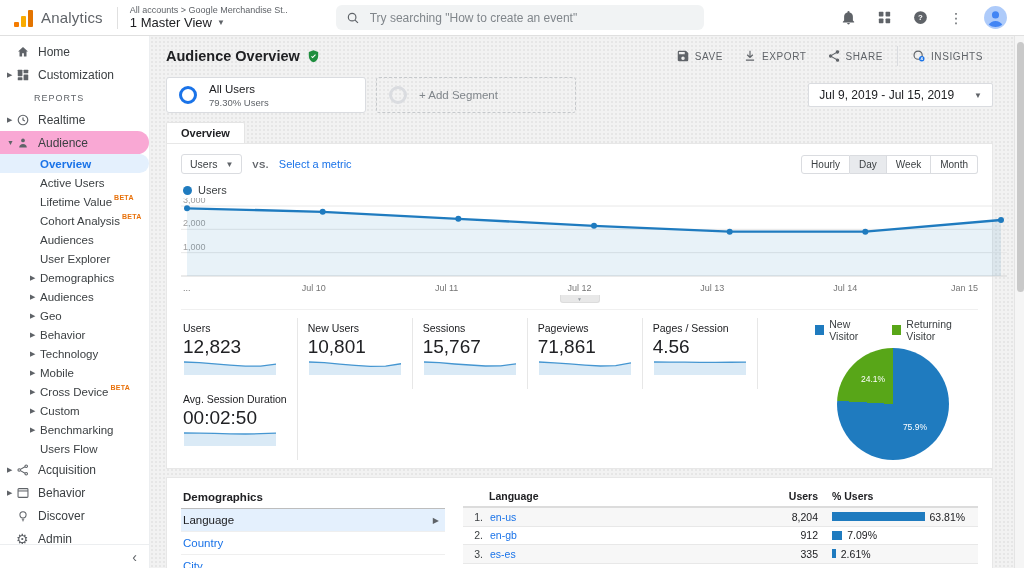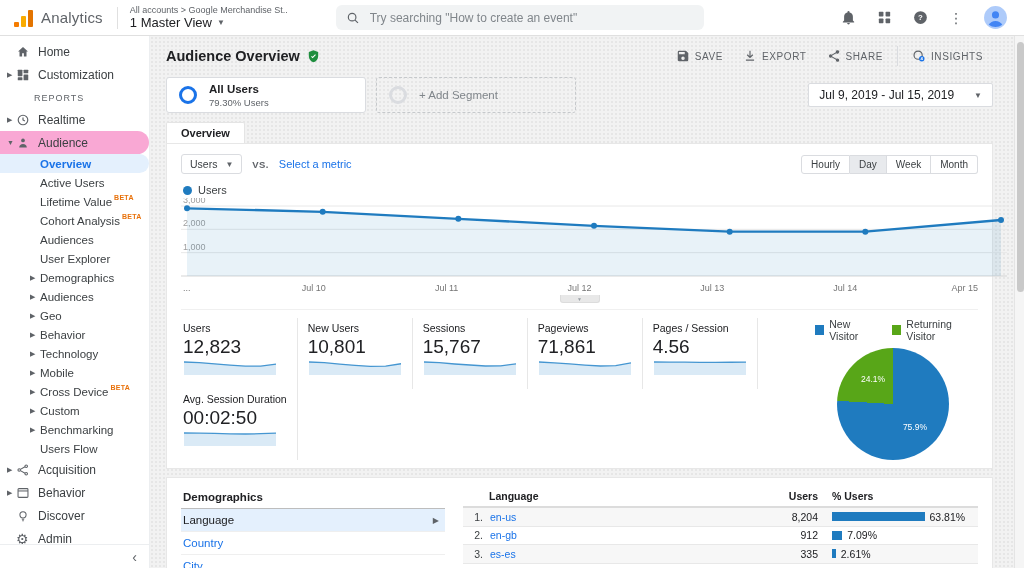--- a/index.html
+++ b/index.html
@@ -71,21 +71,21 @@
   .head-actions { margin-left:auto; display:flex; align-items:center; }
   .action-btn { display:flex; align-items:center; gap:5px; font-size:10px; letter-spacing:.6px;
     color:#5f6368; padding:0 10px; cursor:pointer; height:20px; }
   .action-btn svg { width:14px; height:14px; }
   .action-btn.with-div { border-left:1px solid #dadce0; padding-left:14px; margin-left:4px; }
 
   .segments-row { display:flex; align-items:center; margin-top:8px; height:38px; }
   .seg-card { width:200px; height:36px; background:#fff; border:1px solid #dadce0; border-radius:3px;
     display:flex; align-items:center; padding:0 12px; gap:12px; cursor:pointer; }
   .seg-ring { width:18px; height:18px; border-radius:50%; border:3px solid #1a73e8; flex:none; }
-  .seg-name { font-size:11.5px; font-weight:bold; color:#202124; line-height:1.25; }
+  .seg-name { font-size:11.5px; font-weight:normal; color:#202124; line-height:1.25; }
   .seg-sub { font-size:9.5px; color:#5f6368; }
   .seg-add { width:200px; height:36px; margin-left:10px; border:1px dashed #c6c9cc; border-radius:3px;
     display:flex; align-items:center; padding:0 12px; gap:12px; color:#80868b; cursor:pointer; }
   .seg-add .seg-ring { border-color:#dadce0; }
   .seg-add-label { font-size:11.5px; }
   .date-box { margin-left:auto; background:#fff; border:1px solid #dadce0; border-radius:2px;
     padding:4px 10px; font-size:12px; color:#202124; display:flex; gap:20px; align-items:center; cursor:pointer; }
 
   .tabbar { margin-top:8px; display:flex; }
   .tab { background:#fff; border:1px solid #e4e4e4; border-bottom:none; border-radius:2px 2px 0 0;
@@ -475,21 +475,21 @@
               <circle cx="684.3333333333333" cy="33.66666666666667" r="3" fill="#1f7bbf"></circle>
               <circle cx="820" cy="22" r="3" fill="#1f7bbf"></circle>
             </svg>
           <div class="xlabels" id="xlabels">
               <span style="left: 2px;">...</span>
               <span style="left: 16.6667%; transform: translateX(-50%);">Jul 10</span>
               <span style="left: 33.3333%; transform: translateX(-50%);">Jul 11</span>
               <span style="left: 50%; transform: translateX(-50%);">Jul 12</span>
               <span style="left: 66.6667%; transform: translateX(-50%);">Jul 13</span>
               <span style="left: 83.3333%; transform: translateX(-50%);">Jul 14</span>
-              <span style="right: 0px;">Apr 15</span>
+              <span style="right: 0px;">Jan 15</span>
             </div>
           <div class="annot-tab">▼</div>
         </div>
 
         <div class="stats-section">
           <div class="metrics-grid" id="metrics-grid">
               <div class="metric-card">
                 <div class="metric-label">Users</div>
                 <div class="metric-value">12,823</div>
                 <svg width="94" height="15" class="metric-spark">

